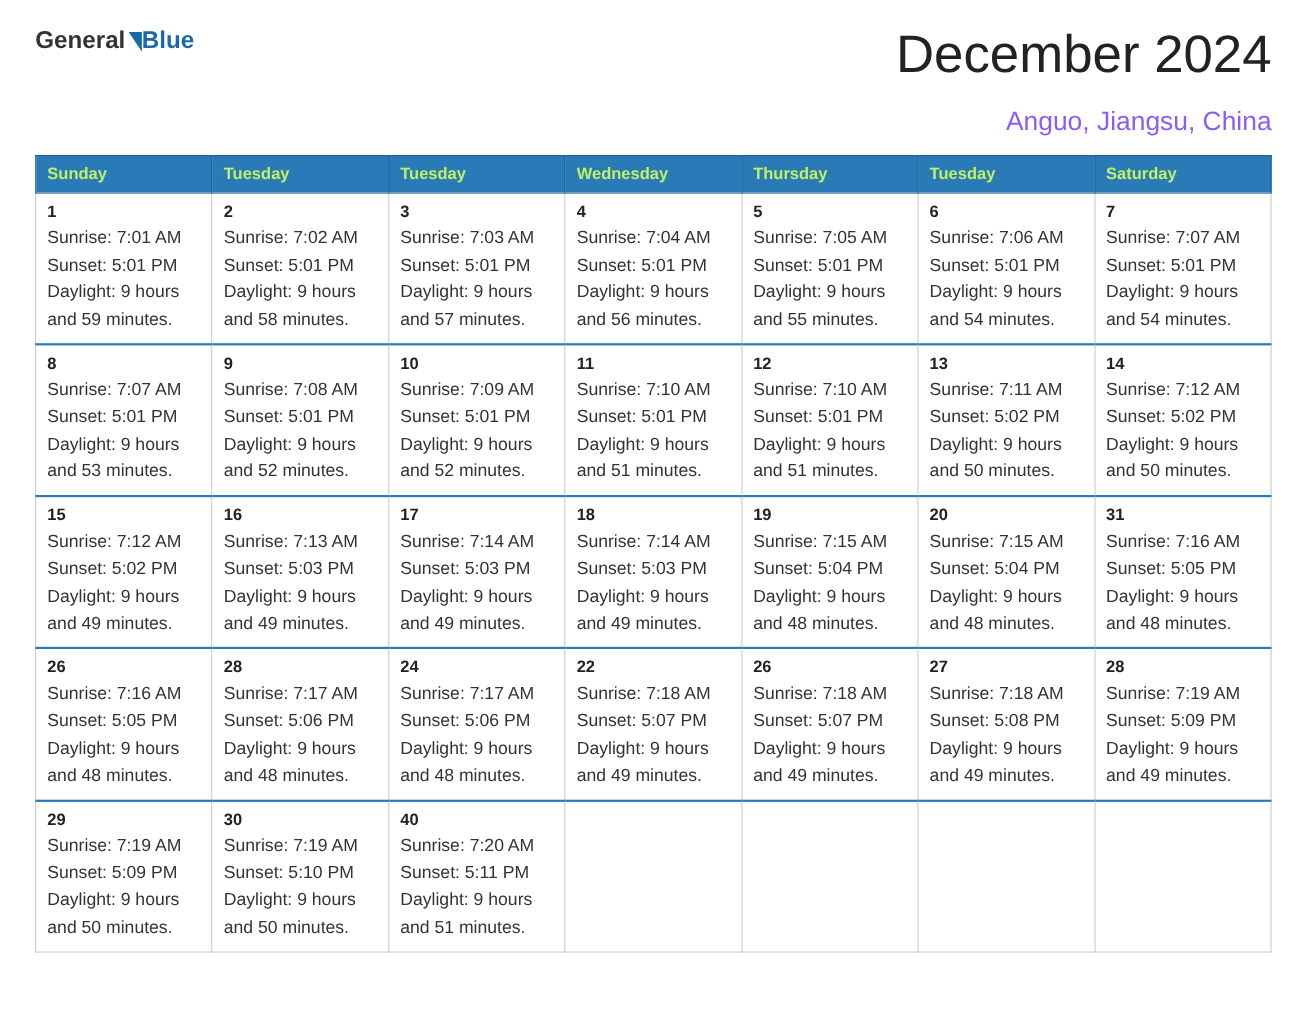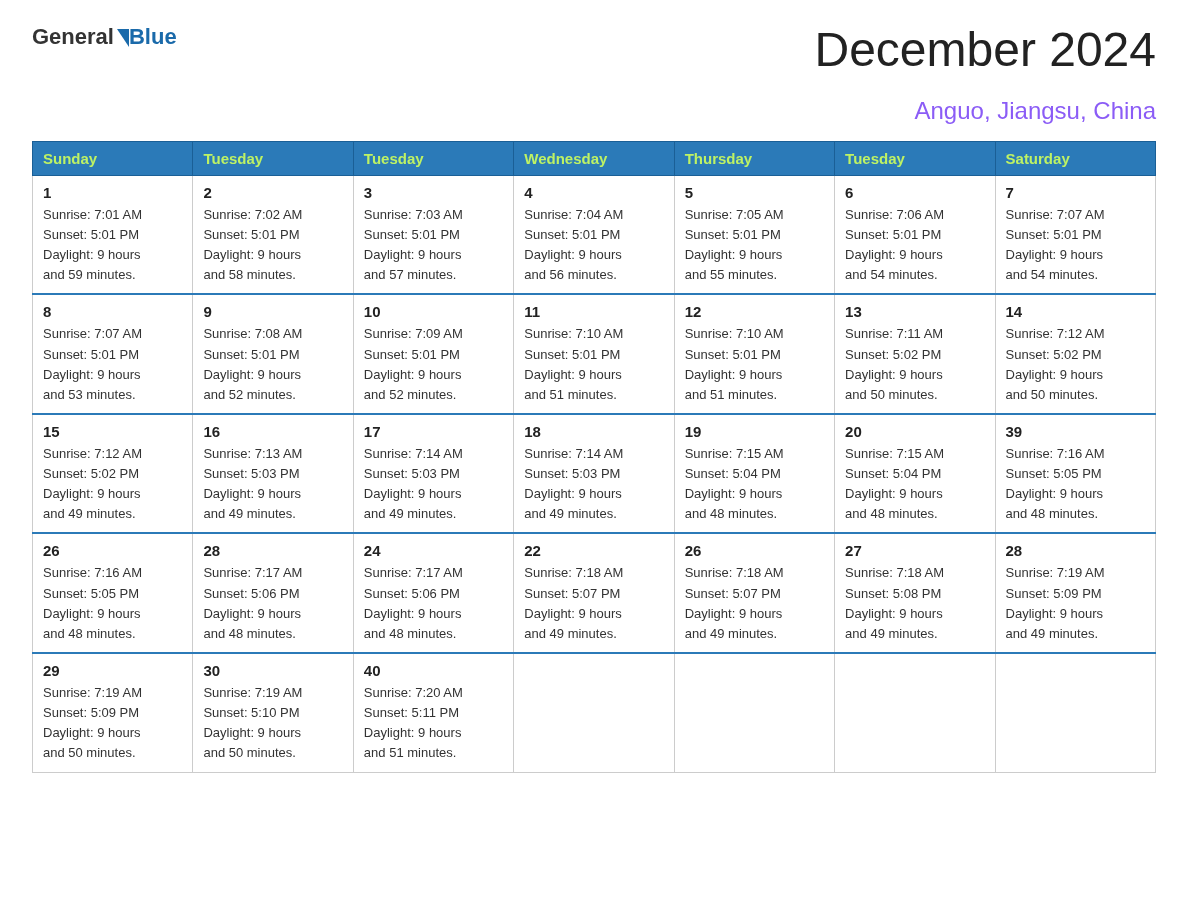--- a/index.html
+++ b/index.html
@@ -85,21 +85,21 @@
       background: #fff;
     }
     .day-number {
       font-size: 15px;
       font-weight: bold;
       color: #222;
       display: block;
       margin-bottom: 4px;
     }
     .day-info {
-      font-size: 13px;
+      font-size: 16px;
       color: #333;
       line-height: 1.55;
     }
     .empty-cell {
       background: #fff;
     }
     .row-border td {
       border-top: 2px solid #2b7ab8;
     }
   </style>
@@ -312,21 +312,21 @@
         <td>
         <span class="day-number">20</span>
         <div class="day-info">
           Sunrise: 7:15 AM<br>
           Sunset: 5:04 PM<br>
           Daylight: 9 hours<br>
           and 48 minutes.
         </div>
       </td>
         <td>
-        <span class="day-number">39</span>
+        <span class="day-number">31</span>
         <div class="day-info">
           Sunrise: 7:16 AM<br>
           Sunset: 5:05 PM<br>
           Daylight: 9 hours<br>
           and 48 minutes.
         </div>
       </td>
       </tr>
       <tr class="row-border">
         <td>

